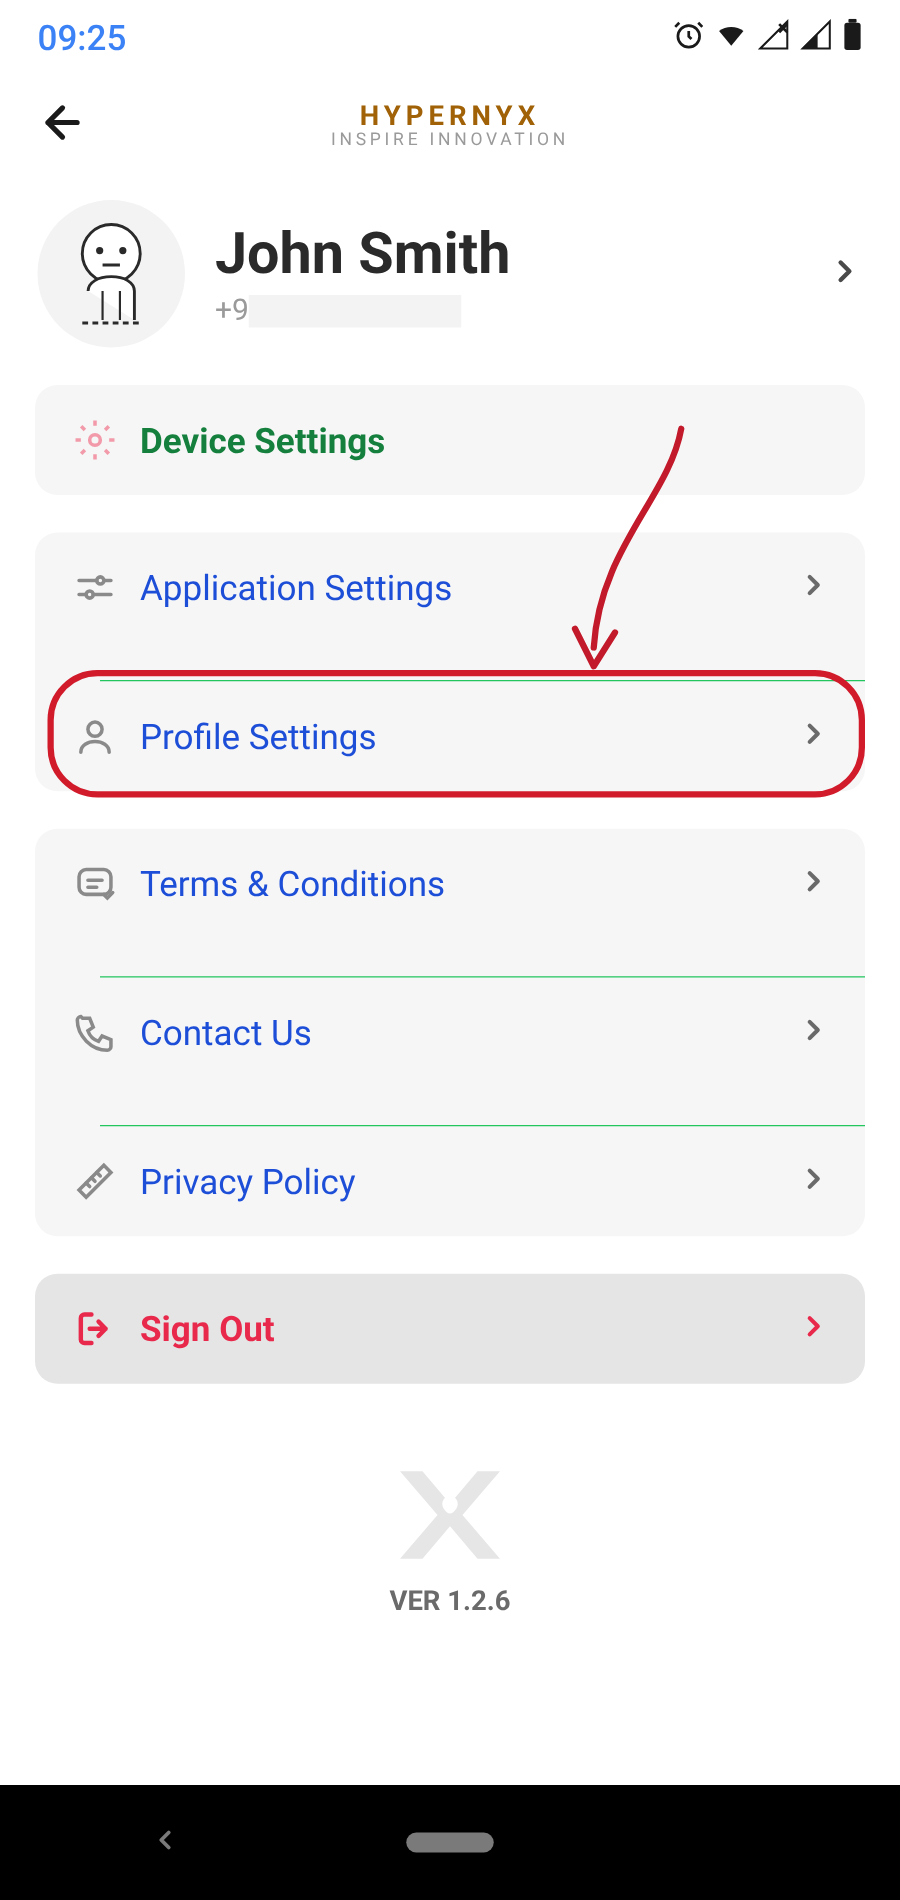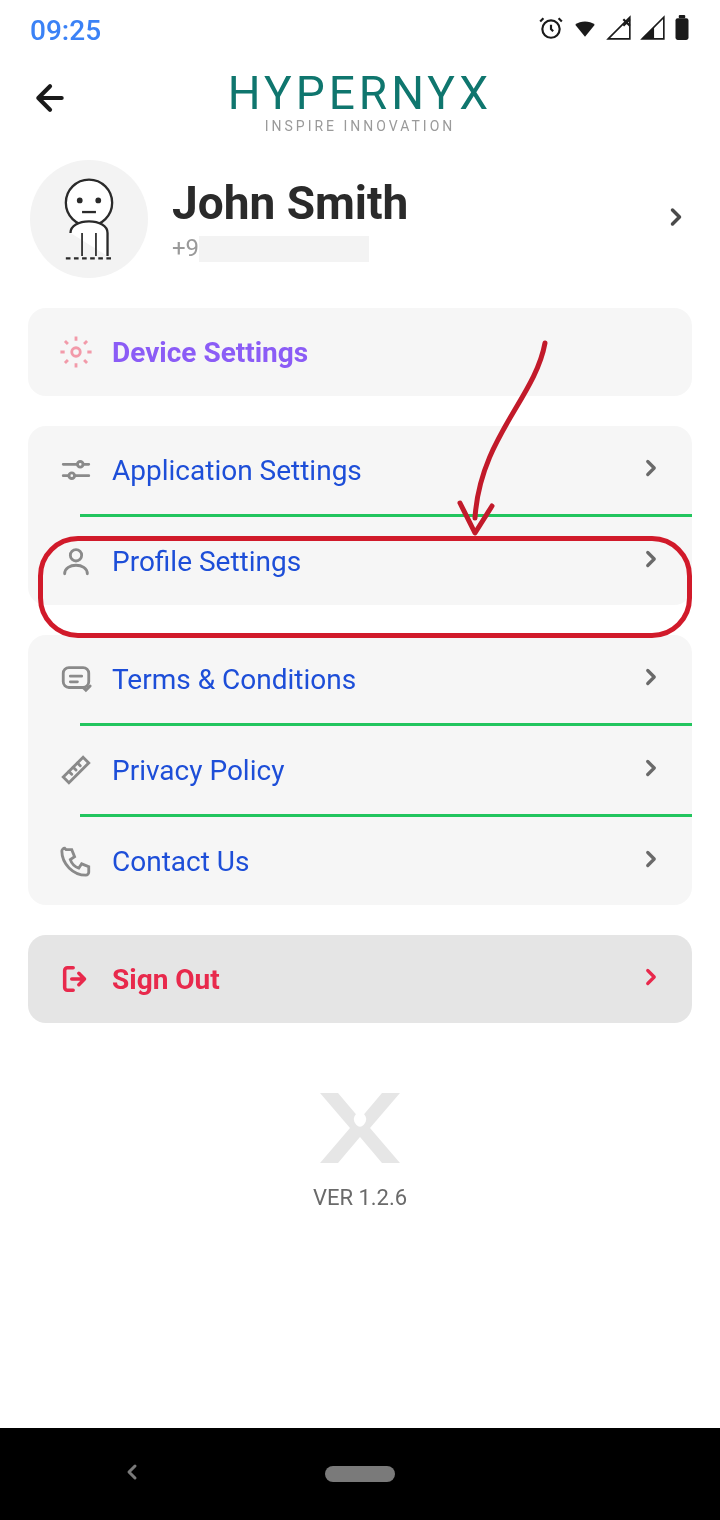--- a/index.html
+++ b/index.html
@@ -43,23 +43,23 @@
       position: absolute;
       left: 30px;
       top: 50%;
       transform: translateY(-50%);
       cursor: pointer;
     }
     .brand {
       text-align: center;
     }
     .brand-title {
-      font-size: 46px;
-      font-weight: 400;
-      color: #0f766e;
+      font-size: 22px;
+      font-weight: 700;
+      color: #a16207;
       letter-spacing: 4px;
     }
     .brand-subtitle {
       font-size: 14px;
       color: #9a9a9a;
       letter-spacing: 3px;
       margin-top: -2px;
     }
     .profile-row {
       display: flex;
@@ -103,44 +103,45 @@
       background: #e5e5e5;
     }
     .menu-item {
       display: flex;
       align-items: center;
       padding: 24px 28px;
       cursor: pointer;
       min-height: 86px;
     }
     .menu-item + .menu-item {
-      border-top: 3px solid #22c55e;
+      border-top: 1px solid #22c55e;
       margin-left: 52px;
       padding-left: 4px;
+      margin-top: 30px;
     }
     .menu-icon {
       width: 40px;
       height: 40px;
       display: flex;
       align-items: center;
       justify-content: center;
       flex-shrink: 0;
     }
     .menu-item + .menu-item .menu-icon {
       margin-left: -28px;
     }
     .menu-label {
       font-size: 28px;
       font-weight: 400;
       color: #1d4ed8;
       margin-left: 16px;
       flex: 1;
     }
     .device-settings .menu-label {
-      color: #8b5cf6;
+      color: #15803d;
       font-weight: 700;
     }
     .signout .menu-label {
       color: #e8294c;
       font-weight: 700;
     }
     .signout .chevron {
       color: #e8294c;
     }
     .annotation-highlight {
@@ -159,21 +160,21 @@
       text-align: center;
       margin-top: 60px;
     }
     .footer-logo svg {
       opacity: 0.35;
     }
     .version {
       text-align: center;
       font-size: 22px;
       color: #6a6a6a;
-      font-weight: 400;
+      font-weight: 700;
       margin-top: 8px;
     }
     .nav-bar {
       position: absolute;
       bottom: 0;
       left: 0;
       right: 0;
       height: 92px;
       background: #000000;
       display: flex;
@@ -328,38 +329,38 @@
     <span class="menu-label">Terms &amp; Conditions</span>
     <span class="chevron">
       <svg width="26" height="26" viewBox="0 0 24 24" fill="none" stroke="#6a6a6a" stroke-width="3" stroke-linecap="round" stroke-linejoin="round">
           <path d="M9 18l6-6-6-6"></path>
         </svg>
     </span>
   </div>
   <div class="menu-item">
     <span class="menu-icon">
       <svg width="34" height="34" viewBox="0 0 24 24" fill="none" stroke="#8a8a8a" stroke-width="2" stroke-linecap="round">
+          <path d="M5 4h4l2 5-3 2c1 3 3 5 6 6l2-3 5 2v4c0 1-1 2-2 2C10 22 2 14 2 5c0-1 1-2 2-2z"></path>
+        </svg>
+    </span>
+    <span class="menu-label">Contact Us</span>
+    <span class="chevron">
+      <svg width="26" height="26" viewBox="0 0 24 24" fill="none" stroke="#6a6a6a" stroke-width="3" stroke-linecap="round" stroke-linejoin="round">
+          <path d="M9 18l6-6-6-6"></path>
+        </svg>
+    </span>
+  </div>
+  <div class="menu-item">
+    <span class="menu-icon">
+      <svg width="34" height="34" viewBox="0 0 24 24" fill="none" stroke="#8a8a8a" stroke-width="2" stroke-linecap="round">
           <path d="M3 17L17 3l4 4L7 21z"></path>
           <path d="M7 13l2 2M10 10l2 2M13 7l2 2"></path>
         </svg>
     </span>
     <span class="menu-label">Privacy Policy</span>
-    <span class="chevron">
-      <svg width="26" height="26" viewBox="0 0 24 24" fill="none" stroke="#6a6a6a" stroke-width="3" stroke-linecap="round" stroke-linejoin="round">
-          <path d="M9 18l6-6-6-6"></path>
-        </svg>
-    </span>
-  </div>
-  <div class="menu-item">
-    <span class="menu-icon">
-      <svg width="34" height="34" viewBox="0 0 24 24" fill="none" stroke="#8a8a8a" stroke-width="2" stroke-linecap="round">
-          <path d="M5 4h4l2 5-3 2c1 3 3 5 6 6l2-3 5 2v4c0 1-1 2-2 2C10 22 2 14 2 5c0-1 1-2 2-2z"></path>
-        </svg>
-    </span>
-    <span class="menu-label">Contact Us</span>
     <span class="chevron">
       <svg width="26" height="26" viewBox="0 0 24 24" fill="none" stroke="#6a6a6a" stroke-width="3" stroke-linecap="round" stroke-linejoin="round">
           <path d="M9 18l6-6-6-6"></path>
         </svg>
     </span>
   </div>
 </div>
 
 <div class="card-group pink signout">
   <div class="menu-item">

